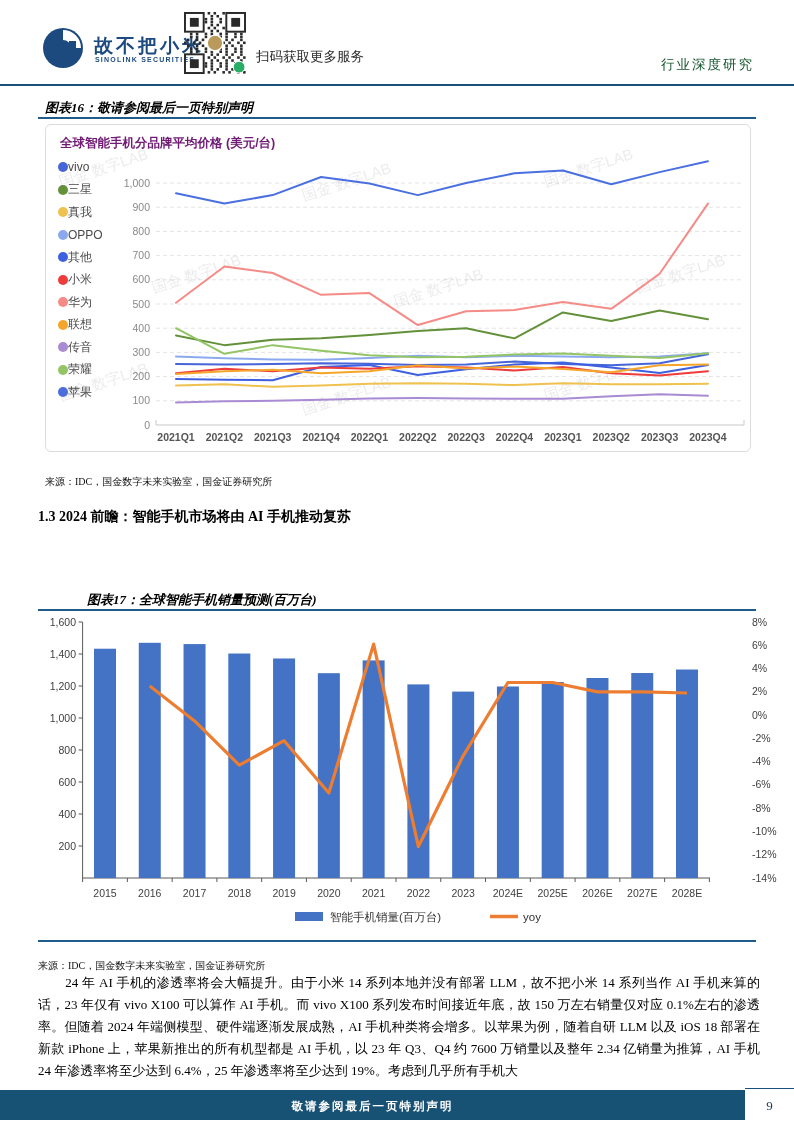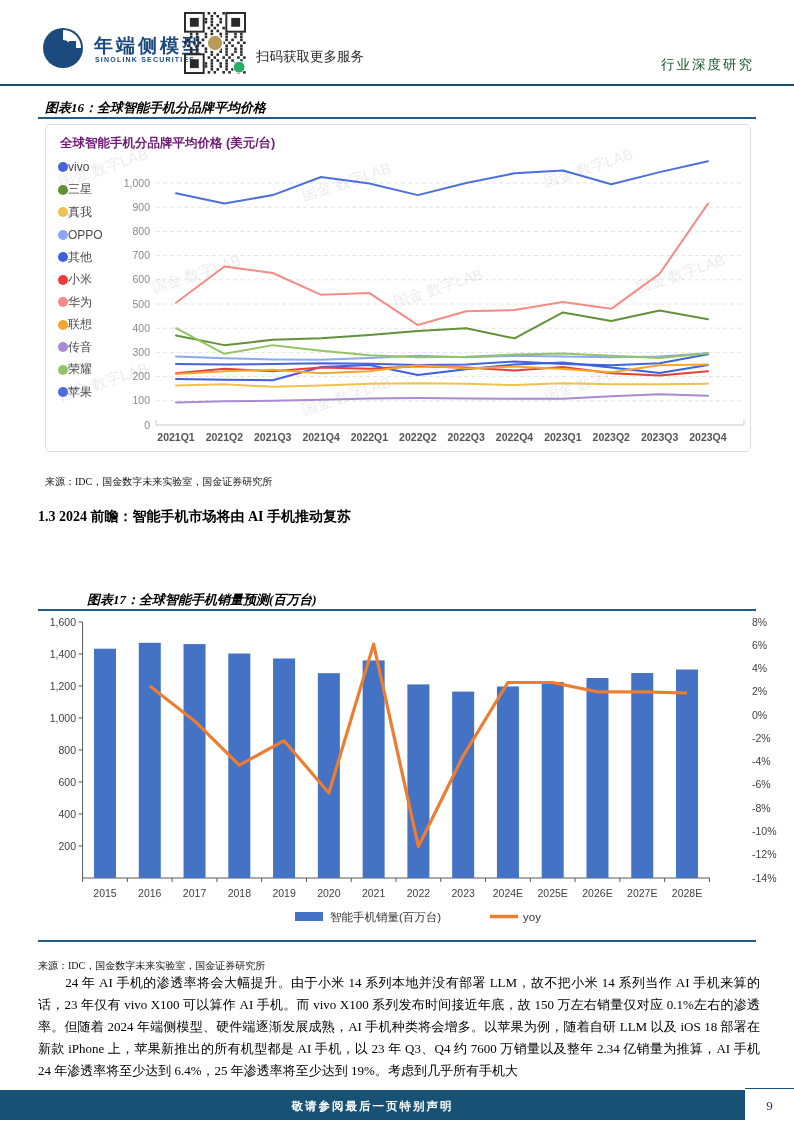--- a/index.html
+++ b/index.html
@@ -50,21 +50,21 @@
 
 <div class="page">
 
   <div class="abs" style="left:42px;top:27px;width:42px;height:42px;">
     <svg width="42" height="42" viewBox="0 0 42 42">
       <circle cx="21" cy="21" r="20" fill="#1c4a7e"></circle>
       <path d="M21 3 A18 18 0 0 1 39 21 L29 21 A8 8 0 0 0 21 13 Z" fill="#ffffff"></path>
       <rect x="27" y="14" width="7" height="7" fill="#1c4a7e"></rect>
     </svg>
   </div>
-  <div class="abs brand-cn" style="left:94px;top:33px;">年端侧模型</div>
+  <div class="abs brand-cn" style="left:94px;top:33px;">故不把小米</div>
   <div class="abs brand-en" style="left:95px;top:56px;">SINOLINK SECURITIES</div>
 
   <div class="abs" style="left:184px;top:12px;width:62px;height:62px;">
     <svg id="qr-svg" width="62" height="62" viewBox="0 0 63 63">
         <rect x="24" y="0" width="2.6" height="2.6" fill="#2a2a2a"></rect>
         <rect x="30" y="0" width="2.6" height="2.6" fill="#2a2a2a"></rect>
         <rect x="39" y="0" width="2.6" height="2.6" fill="#2a2a2a"></rect>
         <rect x="27" y="3" width="2.6" height="2.6" fill="#2a2a2a"></rect>
         <rect x="33" y="3" width="2.6" height="2.6" fill="#2a2a2a"></rect>
         <rect x="21" y="6" width="2.6" height="2.6" fill="#2a2a2a"></rect>
@@ -184,21 +184,21 @@
         <rect x="6" y="48" width="9" height="9" fill="#2a2a2a"></rect>
         <circle cx="31.5" cy="31.5" r="8" fill="#b99a5b" stroke="#fff" stroke-width="1.5"></circle>
         <circle cx="56" cy="56" r="6" fill="#2aae67" stroke="#fff" stroke-width="1"></circle>
       </svg>
   </div>
   <div class="abs qr-caption" style="left:256px;top:48px;">扫码获取更多服务</div>
 
   <div class="abs report-type" style="right:40px;top:56px;">行业深度研究</div>
   <div class="abs header-rule" style="left:0;top:84px;width:794px;"></div>
 
-  <div class="abs fig-caption" style="left:45px;top:99px;">图表16：全球智能手机分品牌平均价格</div>
+  <div class="abs fig-caption" style="left:45px;top:99px;">图表16：敬请参阅最后一页特别声明</div>
   <div class="abs rule-navy" style="left:38px;top:117px;width:718px;"></div>
 
   <div class="abs card" style="left:45px;top:124px;width:704px;height:326px;">
     <div class="abs card-title" style="left:14px;top:10px;">全球智能手机分品牌平均价格 (美元/台)</div>
     <div class="abs lg-col" style="left:12px;top:34px;" id="chart16-legend">
         <div class="lg-item">
           <span class="lg-dot" style="background: rgb(69, 101, 216);"></span>
           <span class="lg-label">vivo</span>
         </div>
         <div class="lg-item">

